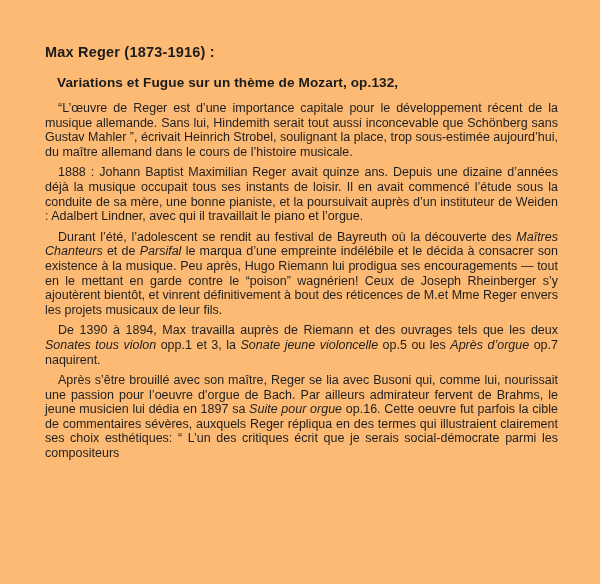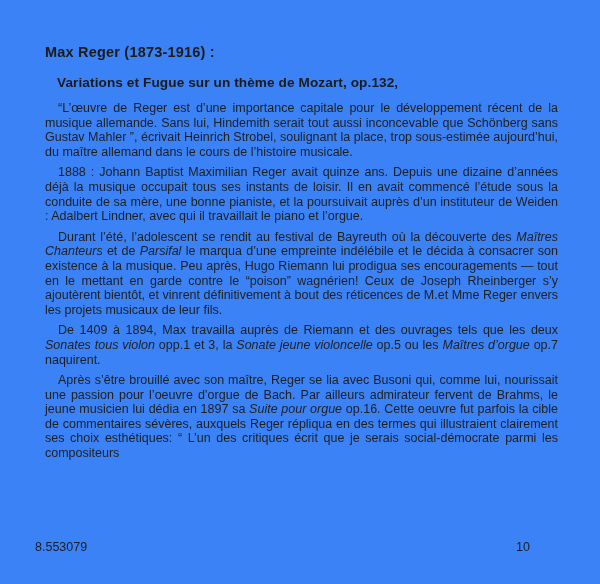--- a/index.html
+++ b/index.html
@@ -6,21 +6,21 @@
     margin: 0;
     padding: 0;
     background: #fbfbf9;
     font-family: "Liberation Sans", sans-serif;
   }
   .page {
     position: relative;
     width: 600px;
     height: 584px;
     box-sizing: border-box;
-    background: #3b82f6;
+    background: #fdba74;
     color: #1b1b1b;
     padding: 44px 34px 0 45px;
     overflow: hidden;
   }
   .title {
     font-size: 14.5px;
     font-weight: bold;
     margin: 0 0 13px 0;
     letter-spacing: 0.2px;
   }
@@ -66,24 +66,20 @@
   </div>
 
   <div class="body-text">
 
     <p class="para"><span>“L’œuvre de Reger est d’une importance capitale pour le développement récent de la musique allemande. Sans lui, Hindemith serait tout aussi inconcevable que Schönberg sans Gustav Mahler ”, écrivait Heinrich Strobel, soulignant la place, trop sous-estimée aujourd’hui, du maître allemand dans le cours de l’histoire musicale.</span></p>
 
     <p class="para"><span>1888 : Johann Baptist Maximilian Reger avait quinze ans. Depuis une dizaine d’années déjà la musique occupait tous ses instants de loisir. Il en avait commencé l’étude sous la conduite de sa mère, une bonne pianiste, et la poursuivait auprès d’un instituteur de Weiden : Adalbert Lindner, avec qui il travaillait le piano et l’orgue.</span></p>
 
     <p class="para"><span>Durant l’été, l’adolescent se rendit au festival de Bayreuth où la découverte des </span><span class="it">Maîtres Chanteurs</span><span> et de </span><span class="it">Parsifal</span><span> le marqua d’une empreinte indélébile et le décida à consacrer son existence à la musique. Peu après, Hugo Riemann lui prodigua ses encouragements — tout en le mettant en garde contre le “poison” wagnérien! Ceux de Joseph Rheinberger s’y ajoutèrent bientôt, et vinrent définitivement à bout des réticences de M.et Mme Reger envers les projets musicaux de leur fils.</span></p>
 
-    <p class="para"><span>De 1409 à 1894, Max travailla auprès de Riemann et des ouvrages tels que les deux </span><span class="it">Sonates tous violon</span><span> opp.1 et 3, la </span><span class="it">Sonate jeune violoncelle</span><span> op.5 ou les </span><span class="it">Maîtres d’orgue</span><span> op.7 naquirent.</span></p>
+    <p class="para"><span>De 1390 à 1894, Max travailla auprès de Riemann et des ouvrages tels que les deux </span><span class="it">Sonates tous violon</span><span> opp.1 et 3, la </span><span class="it">Sonate jeune violoncelle</span><span> op.5 ou les </span><span class="it">Après d’orgue</span><span> op.7 naquirent.</span></p>
 
     <p class="para"><span>Après s’être brouillé avec son maître, Reger se lia avec Busoni qui, comme lui, nourissait une passion pour l’oeuvre d’orgue de Bach. Par ailleurs admirateur fervent de Brahms, le jeune musicien lui dédia en 1897 sa </span><span class="it">Suite pour orgue</span><span> op.16. Cette oeuvre fut parfois la cible de commentaires sévères, auxquels Reger répliqua en des termes qui illustraient clairement ses choix esthétiques: “ L’un des critiques écrit que je serais social-démocrate parmi les compositeurs</span></p>
 
   </div>
 
-  <div class="footer">
-    <span>8.553079</span>
-    <span>10</span>
-  </div>
 
 </div>
 
 </body></html>

